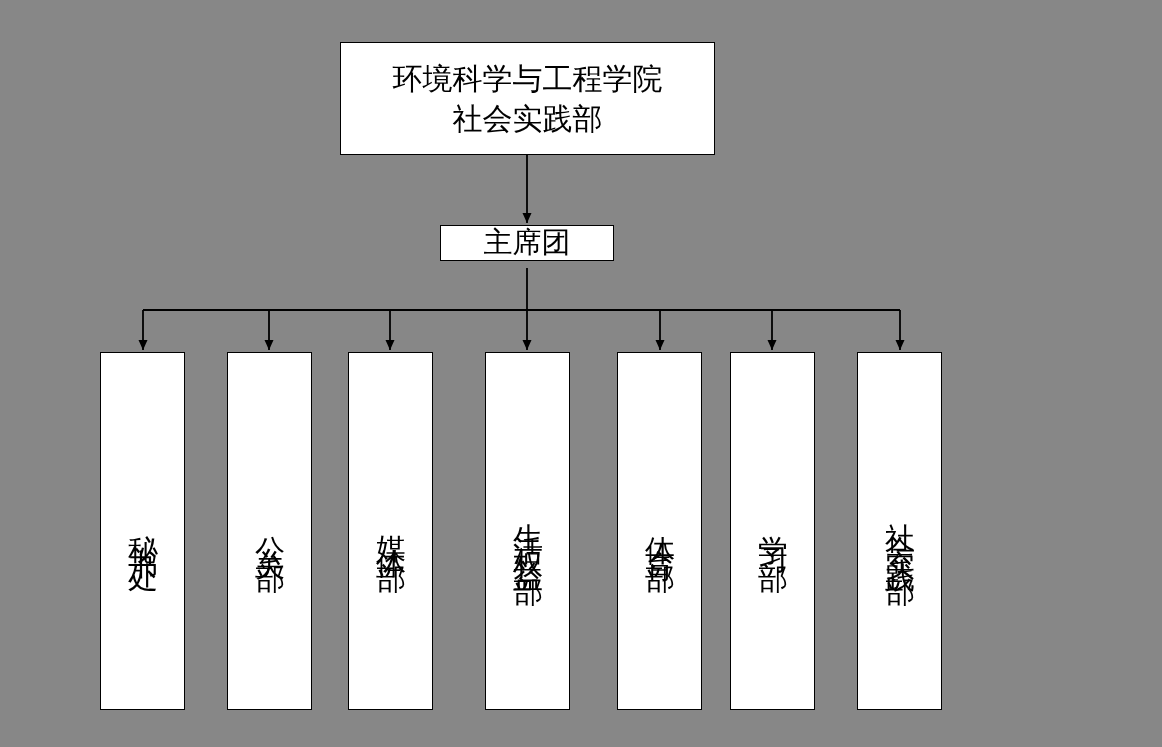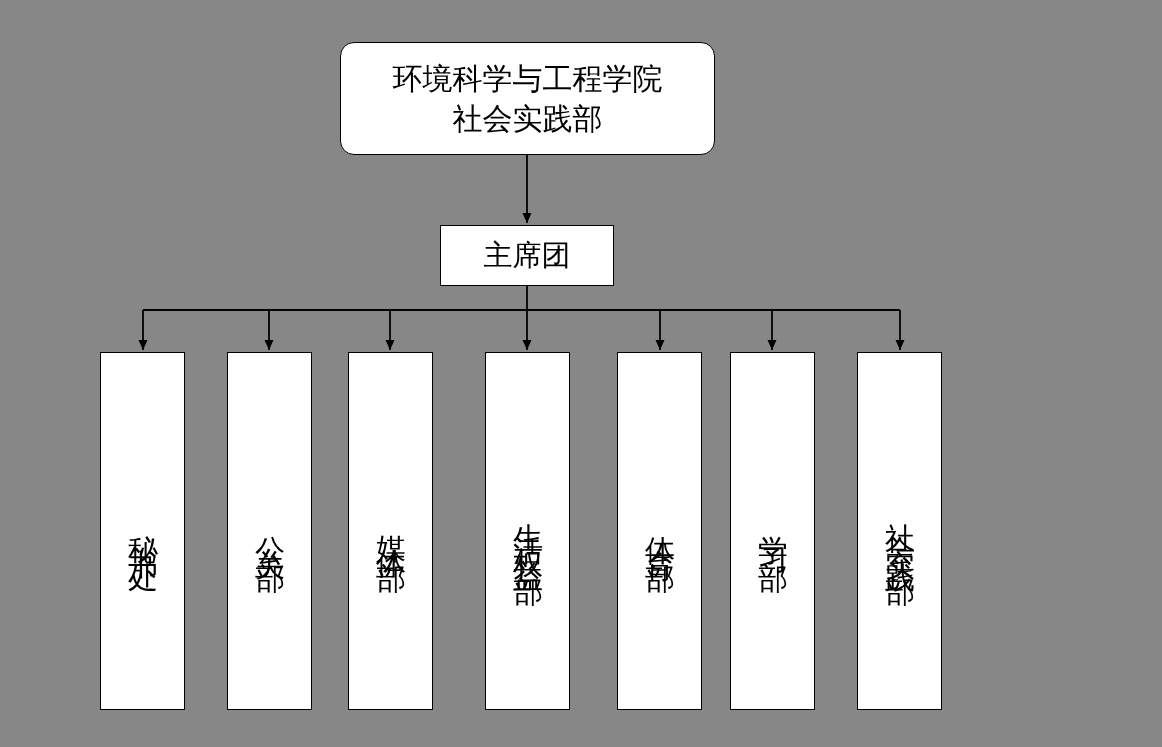--- a/index.html
+++ b/index.html
@@ -38,27 +38,26 @@
     text-align: center;
   }
   .root-box {
     left: 340px;
     top: 42px;
     width: 375px;
     height: 113px;
     flex-direction: column;
     font-size: 30px;
     line-height: 40px;
-    border-radius: 14px;
   }
   .presidium-box {
     left: 440px;
     top: 225px;
     width: 174px;
-    height: 61px;
+    height: 36px;
     font-size: 29px;
   }
   .dept-box {
     top: 352px;
     width: 85px;
     height: 358px;
   }
   .dept-box .vtext {
     writing-mode: vertical-rl;
     text-orientation: upright;

